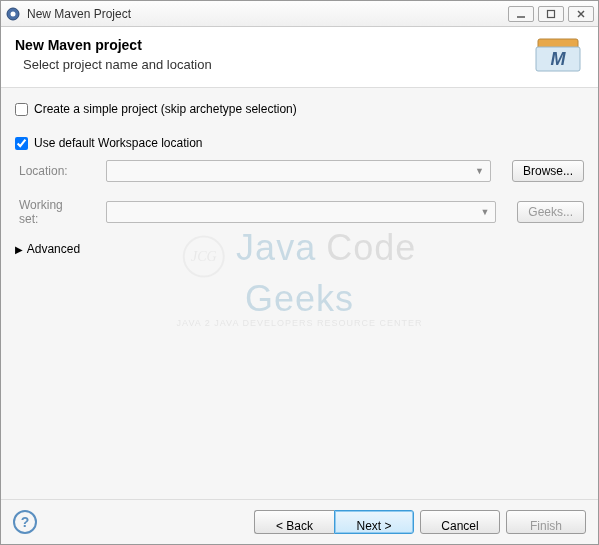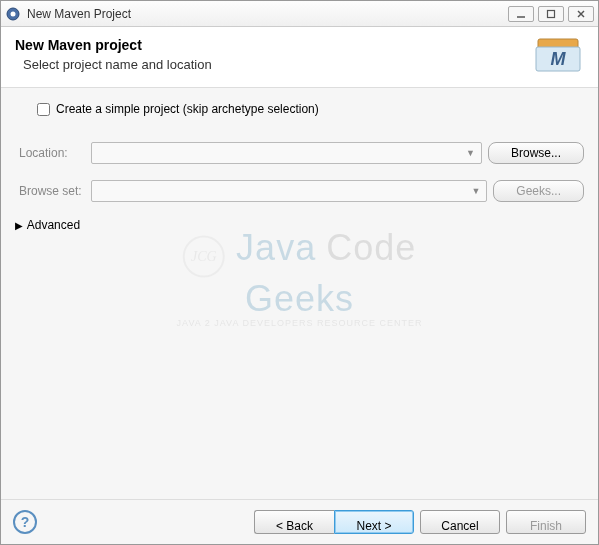--- a/index.html
+++ b/index.html
@@ -16,29 +16,29 @@
 
   
   .banner { background: #fff; padding: 10px 14px 12px 14px; display: flex; align-items: flex-start; border-bottom: 1px solid #ddd; }
   .banner .text { flex:1; }
   .banner h1 { margin: 0 0 4px 0; font-size: 14px; font-weight: bold; }
   .banner .sub { font-size: 13px; color: #333; margin-left: 8px; }
   .banner .wiz-icon { width: 52px; height: 38px; }
 
   
   .content { flex:1; background: #f6f6f6; padding: 14px 14px 8px 14px; overflow:hidden; position:relative; }
-  .row { display:flex; align-items:flex-end; margin-bottom: 10px; margin-left: 22px; }
+  .row { display:flex; align-items:flex-end; margin-bottom: 10px; }
   .row label.chk { display:flex; align-items:center; gap:6px; font-size:12px; }
   input[type=checkbox] { width:13px; height:13px; margin:0; }
-  .field-row { display:flex; align-items:center; gap:6px; margin: 6px 0 16px 4px; }
+  .field-row { display:flex; align-items:center; gap:21px; margin: 6px 0 16px 4px; }
   .field-row .lbl { width: 66px; color:#888; }
   .combo { flex:1; height:22px; background:#fff; border:1px solid #bbb; border-radius:2px; display:flex; align-items:center; justify-content:flex-end; padding:0 2px; }
   .combo.disabled { background:#f9f9f9; color:#aaa; }
   .combo .arrow { font-size:9px; color:#888; padding:0 4px; }
-  .btn-small { height:22px; padding: 0 22px; border:1px solid #aaa; background:linear-gradient(#fdfdfd,#e9e9e9); border-radius:8px; font-size:12px; cursor:default;text-align:center; }
+  .btn-small { height:22px; padding: 0 10px; border:1px solid #aaa; background:linear-gradient(#fdfdfd,#e9e9e9); border-radius:3px; font-size:12px; cursor:default;text-align:center; }
   .btn-small.disabled { color:#999; }
 
   .expander { display:flex; align-items:center; gap:4px; font-size:12px; margin-top:6px; cursor:default;}
   .expander .tri { font-size:10px; }
 
   
   .watermark { position:absolute; left:50%; top:46%; transform:translate(-50%,-50%); opacity:0.22; pointer-events:none; text-align:center; }
   .watermark .title { font-family: Georgia, serif; font-size:36px; color:#2a7aa8; letter-spacing:1px; }
   .watermark .title .grey { color:#888; }
   .watermark .tag { font-size:9px; color:#aaa; letter-spacing:1px; text-transform:uppercase; margin-top:-2px;}
@@ -106,33 +106,39 @@
 
     <div class="row">
       <label class="chk">
         <input type="checkbox" style="">
         <span>Create a simple project (skip archetype selection)</span>
       </label>
     </div>
 
     <div style="height:10px"></div>
 
+    <div class="row">
+      <label class="chk">
+        <input type="checkbox" checked="" style="">
+        <span>Use default Workspace location</span>
+      </label>
+    </div>
 
     <div class="field-row">
       <span class="lbl">Location:</span>
       <div class="combo disabled">
         <span></span>
         <span class="arrow">▼</span>
       </div>
       <button class="btn-small">Browse...</button>
     </div>
 
 
     <div class="field-row">
-      <span class="lbl">Browse set:</span>
+      <span class="lbl">Working set:</span>
       <div class="combo disabled">
         <span></span>
         <span class="arrow">▼</span>
       </div>
       <button class="btn-small disabled">Geeks...</button>
     </div>
 
     <div class="expander">
       <span class="tri">▶</span>
       <span>Advanced</span>

